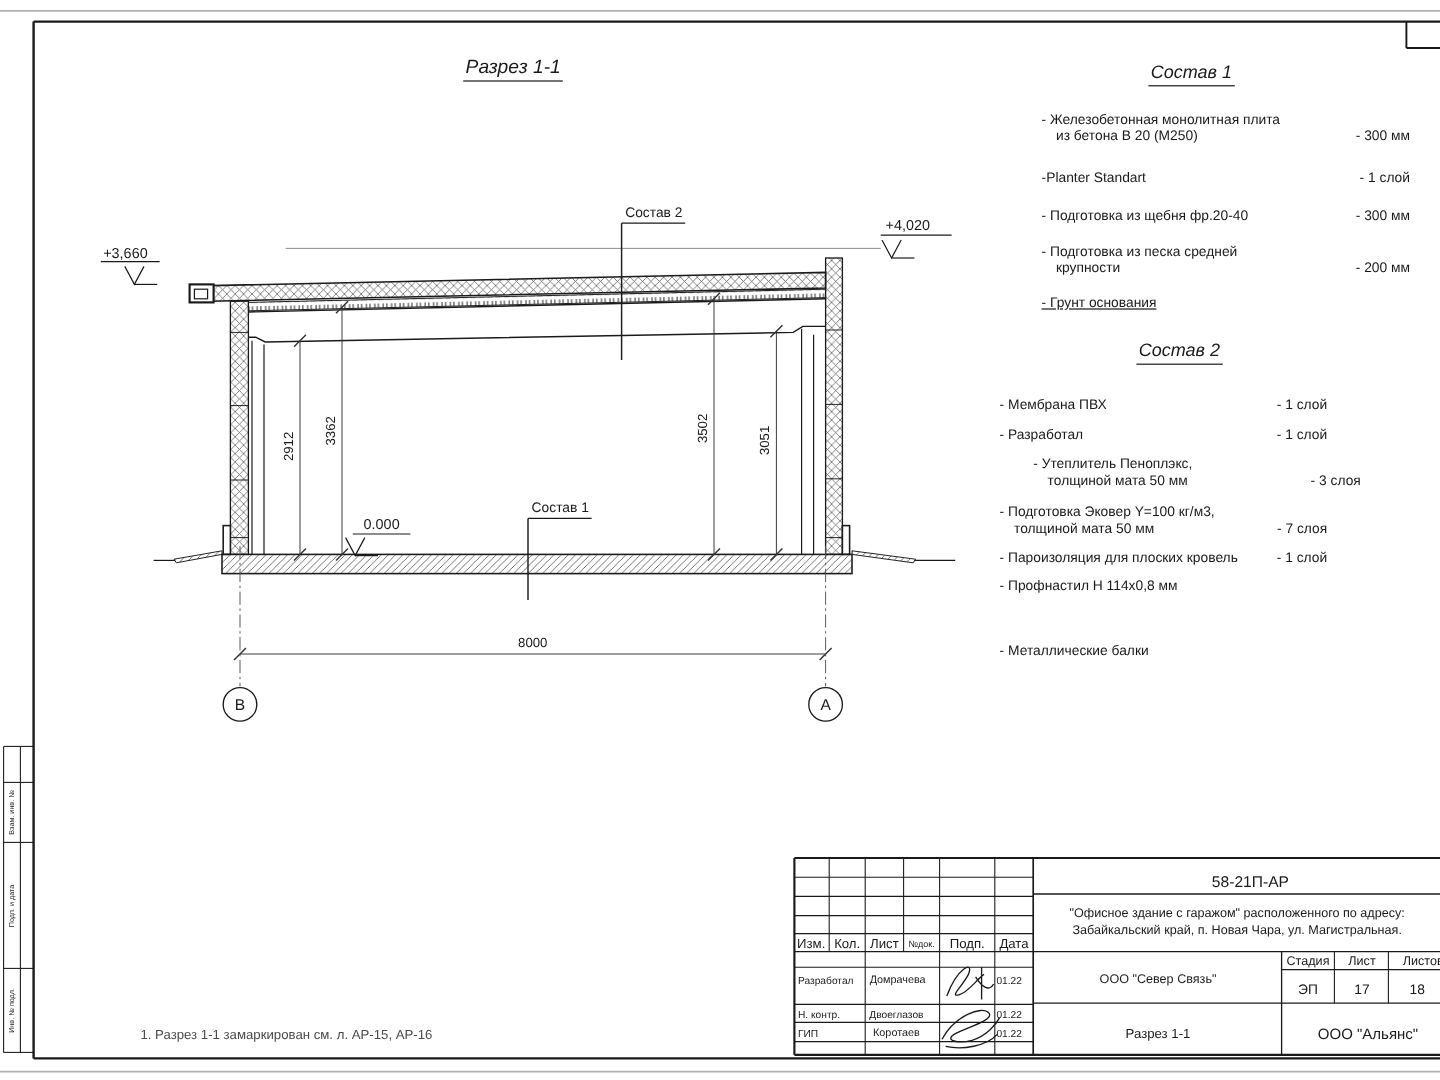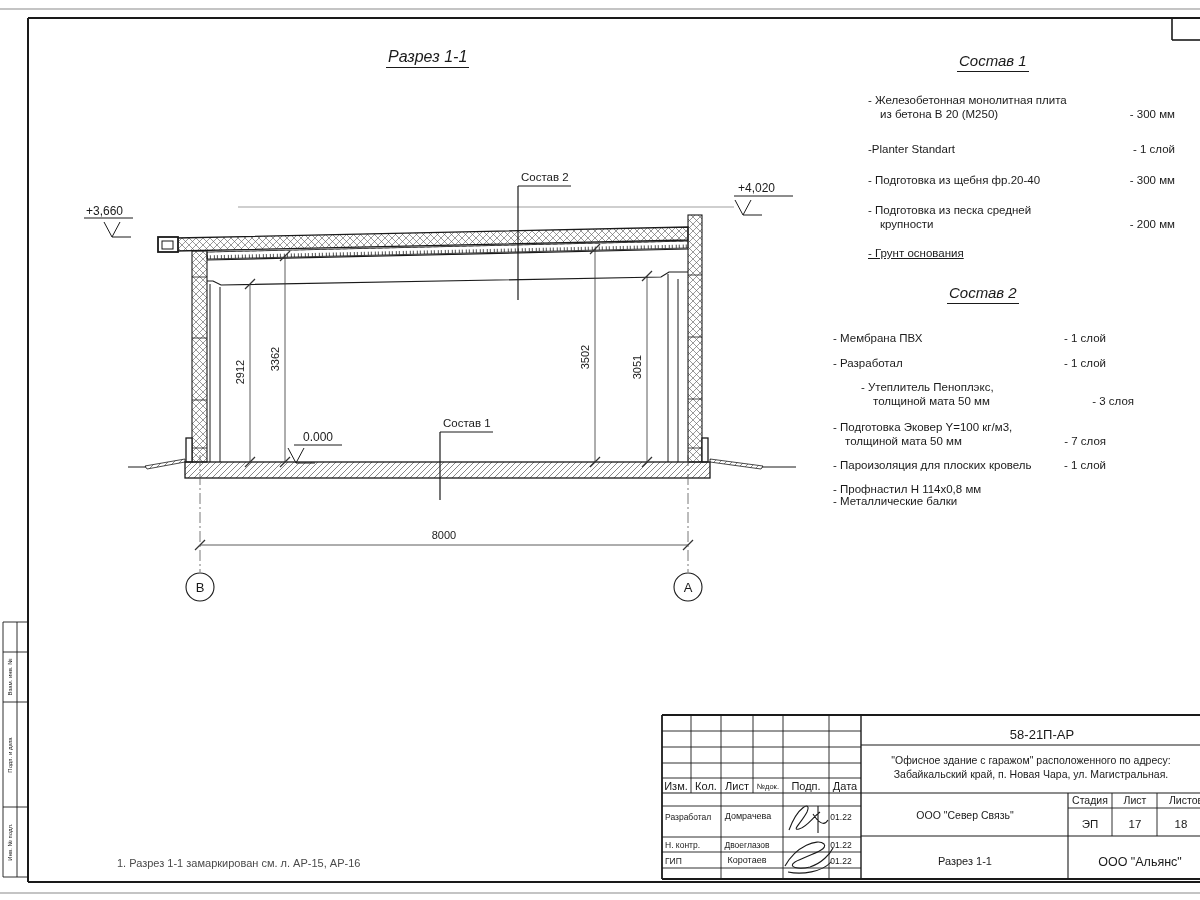--- a/index.html
+++ b/index.html
@@ -352,21 +352,21 @@
       </div>
   <div class="val">- 1 слой</div>
 </div>
 <div class="comp-item c2" style="top:482px;">
   <div class="lbl">
         <span class="l">- Профнастил Н 114х0,8 мм</span>
         <span class="l l2"></span>
       </div>
   <div class="val"></div>
 </div>
-<div class="comp-item c2" style="top:494px;">
+<div class="comp-item c2" style="top:536px;">
   <div class="lbl">
         <span class="l">- Металлические балки</span>
         <span class="l l2"></span>
       </div>
   <div class="val"></div>
 </div>
 
 <div class="note">1. Разрез 1-1 замаркирован см. л. АР-15, АР-16</div>
 
 </div>

